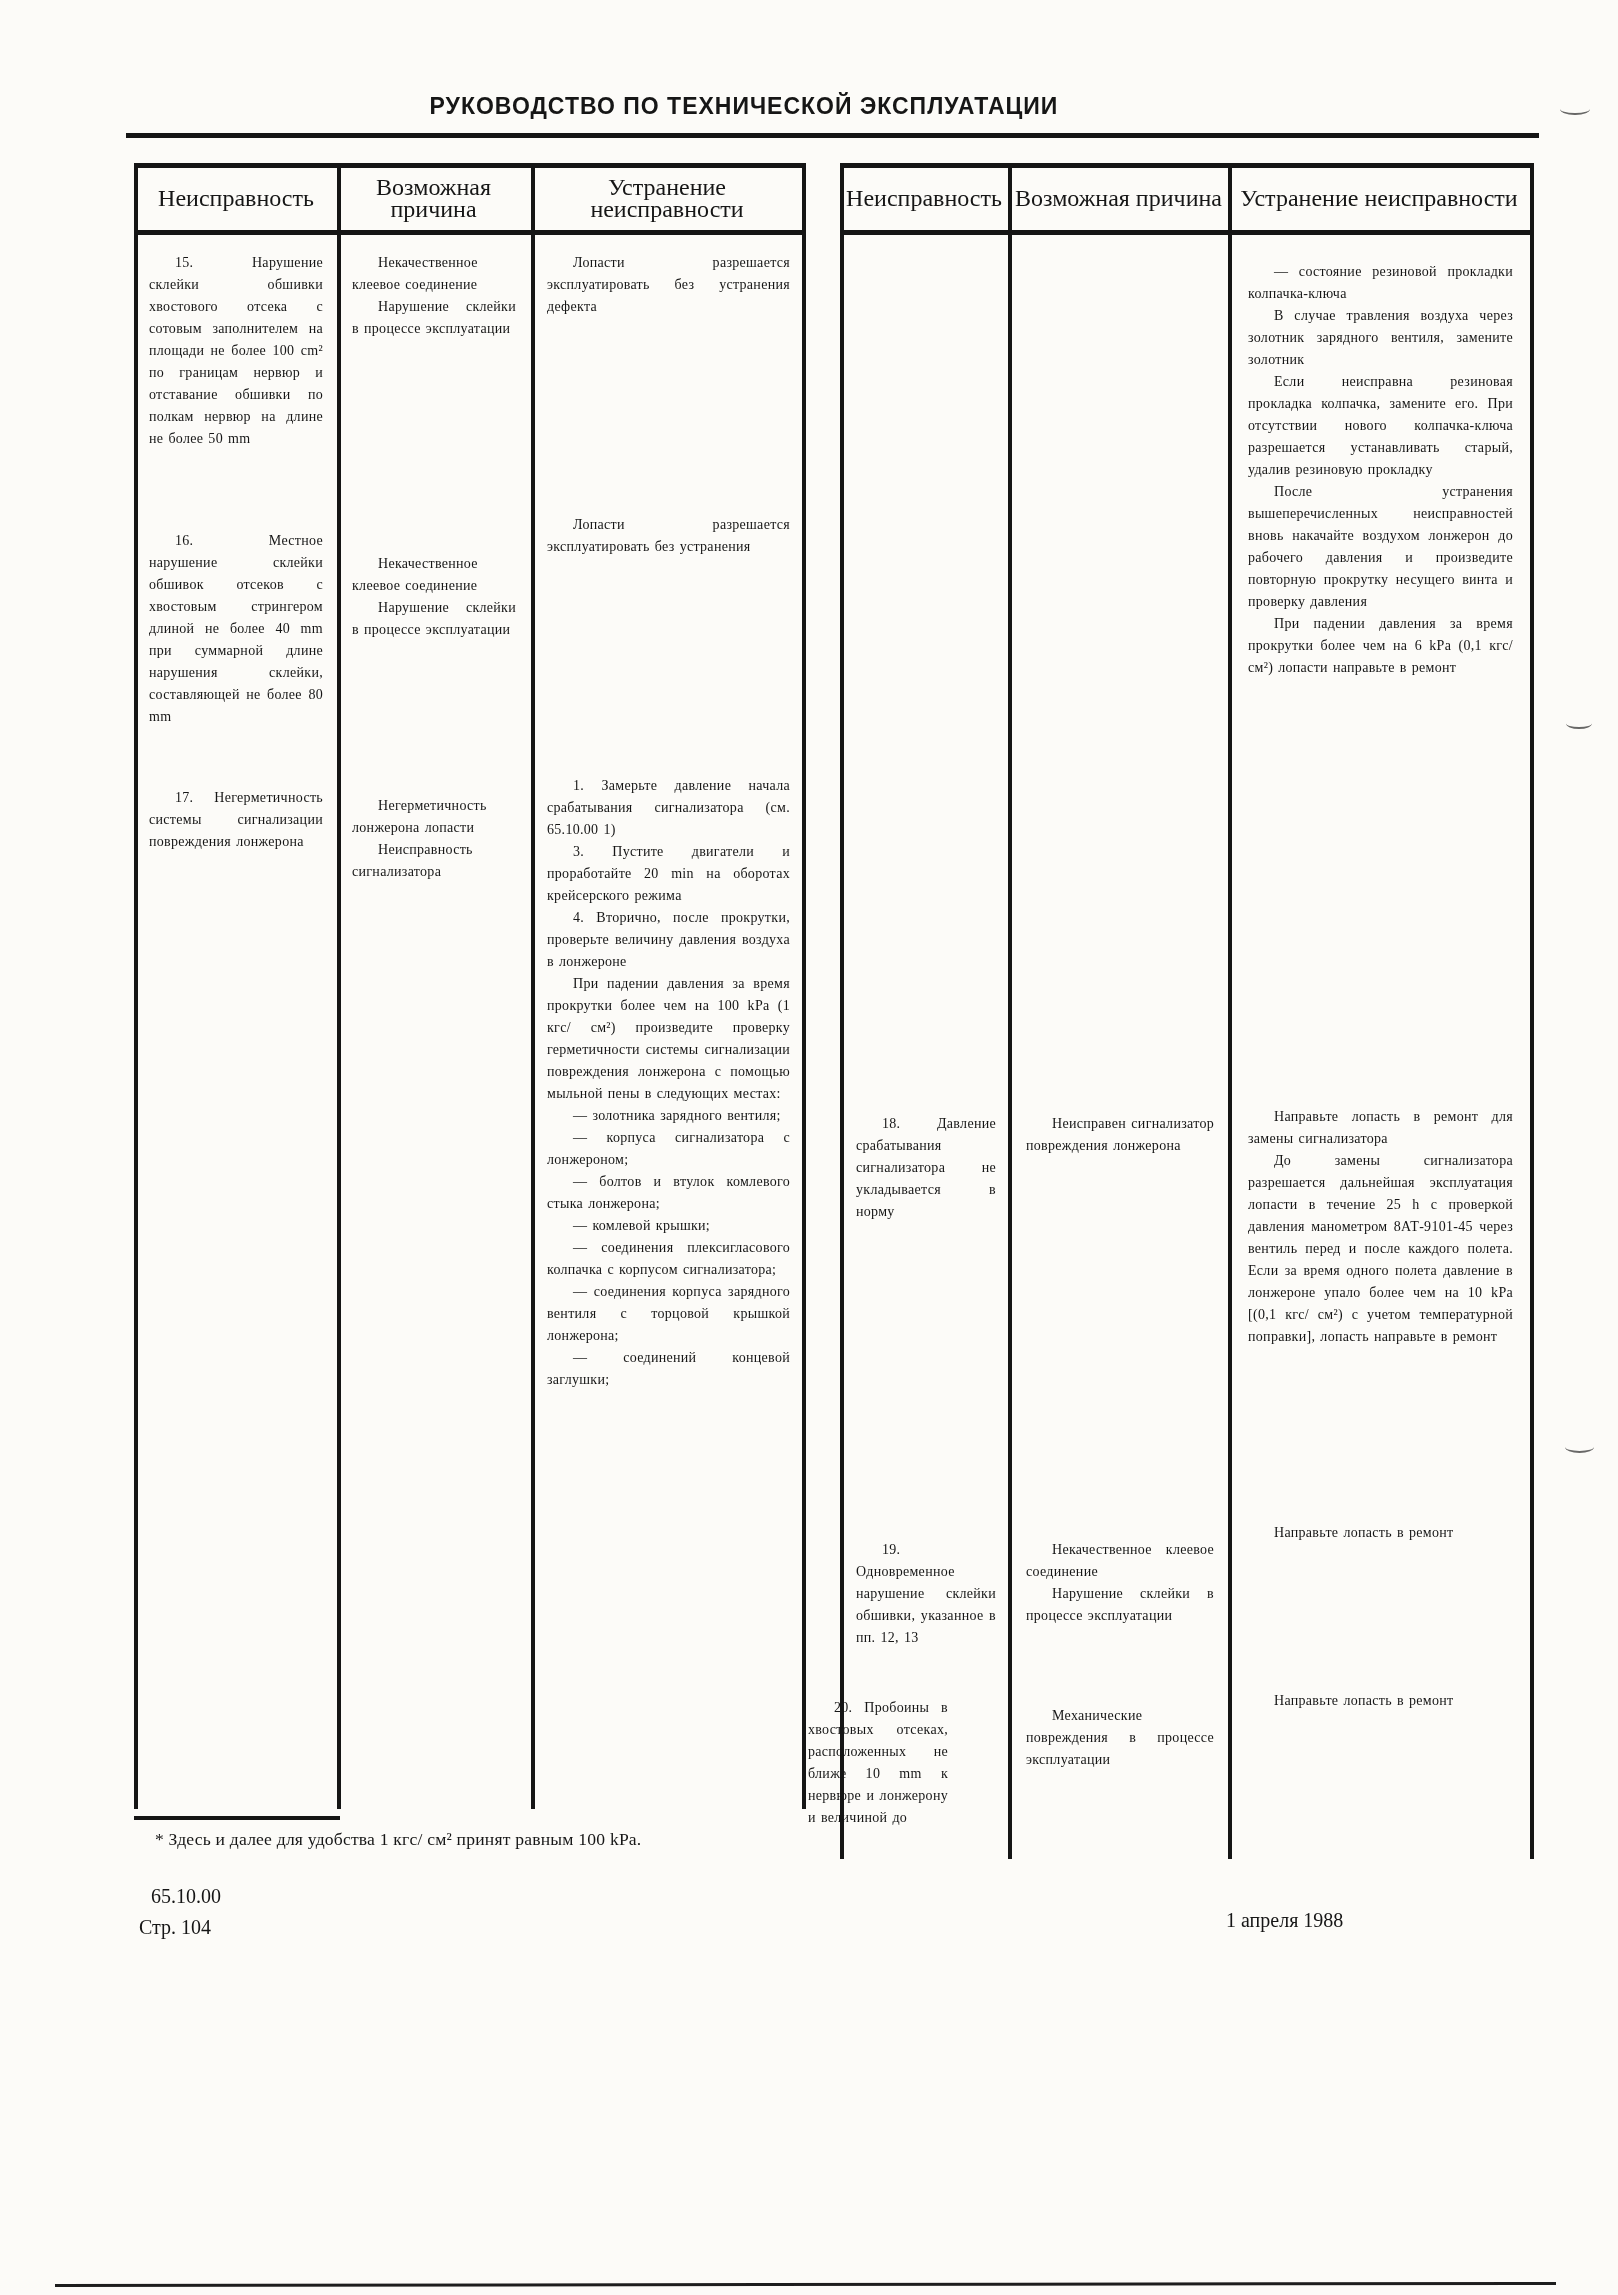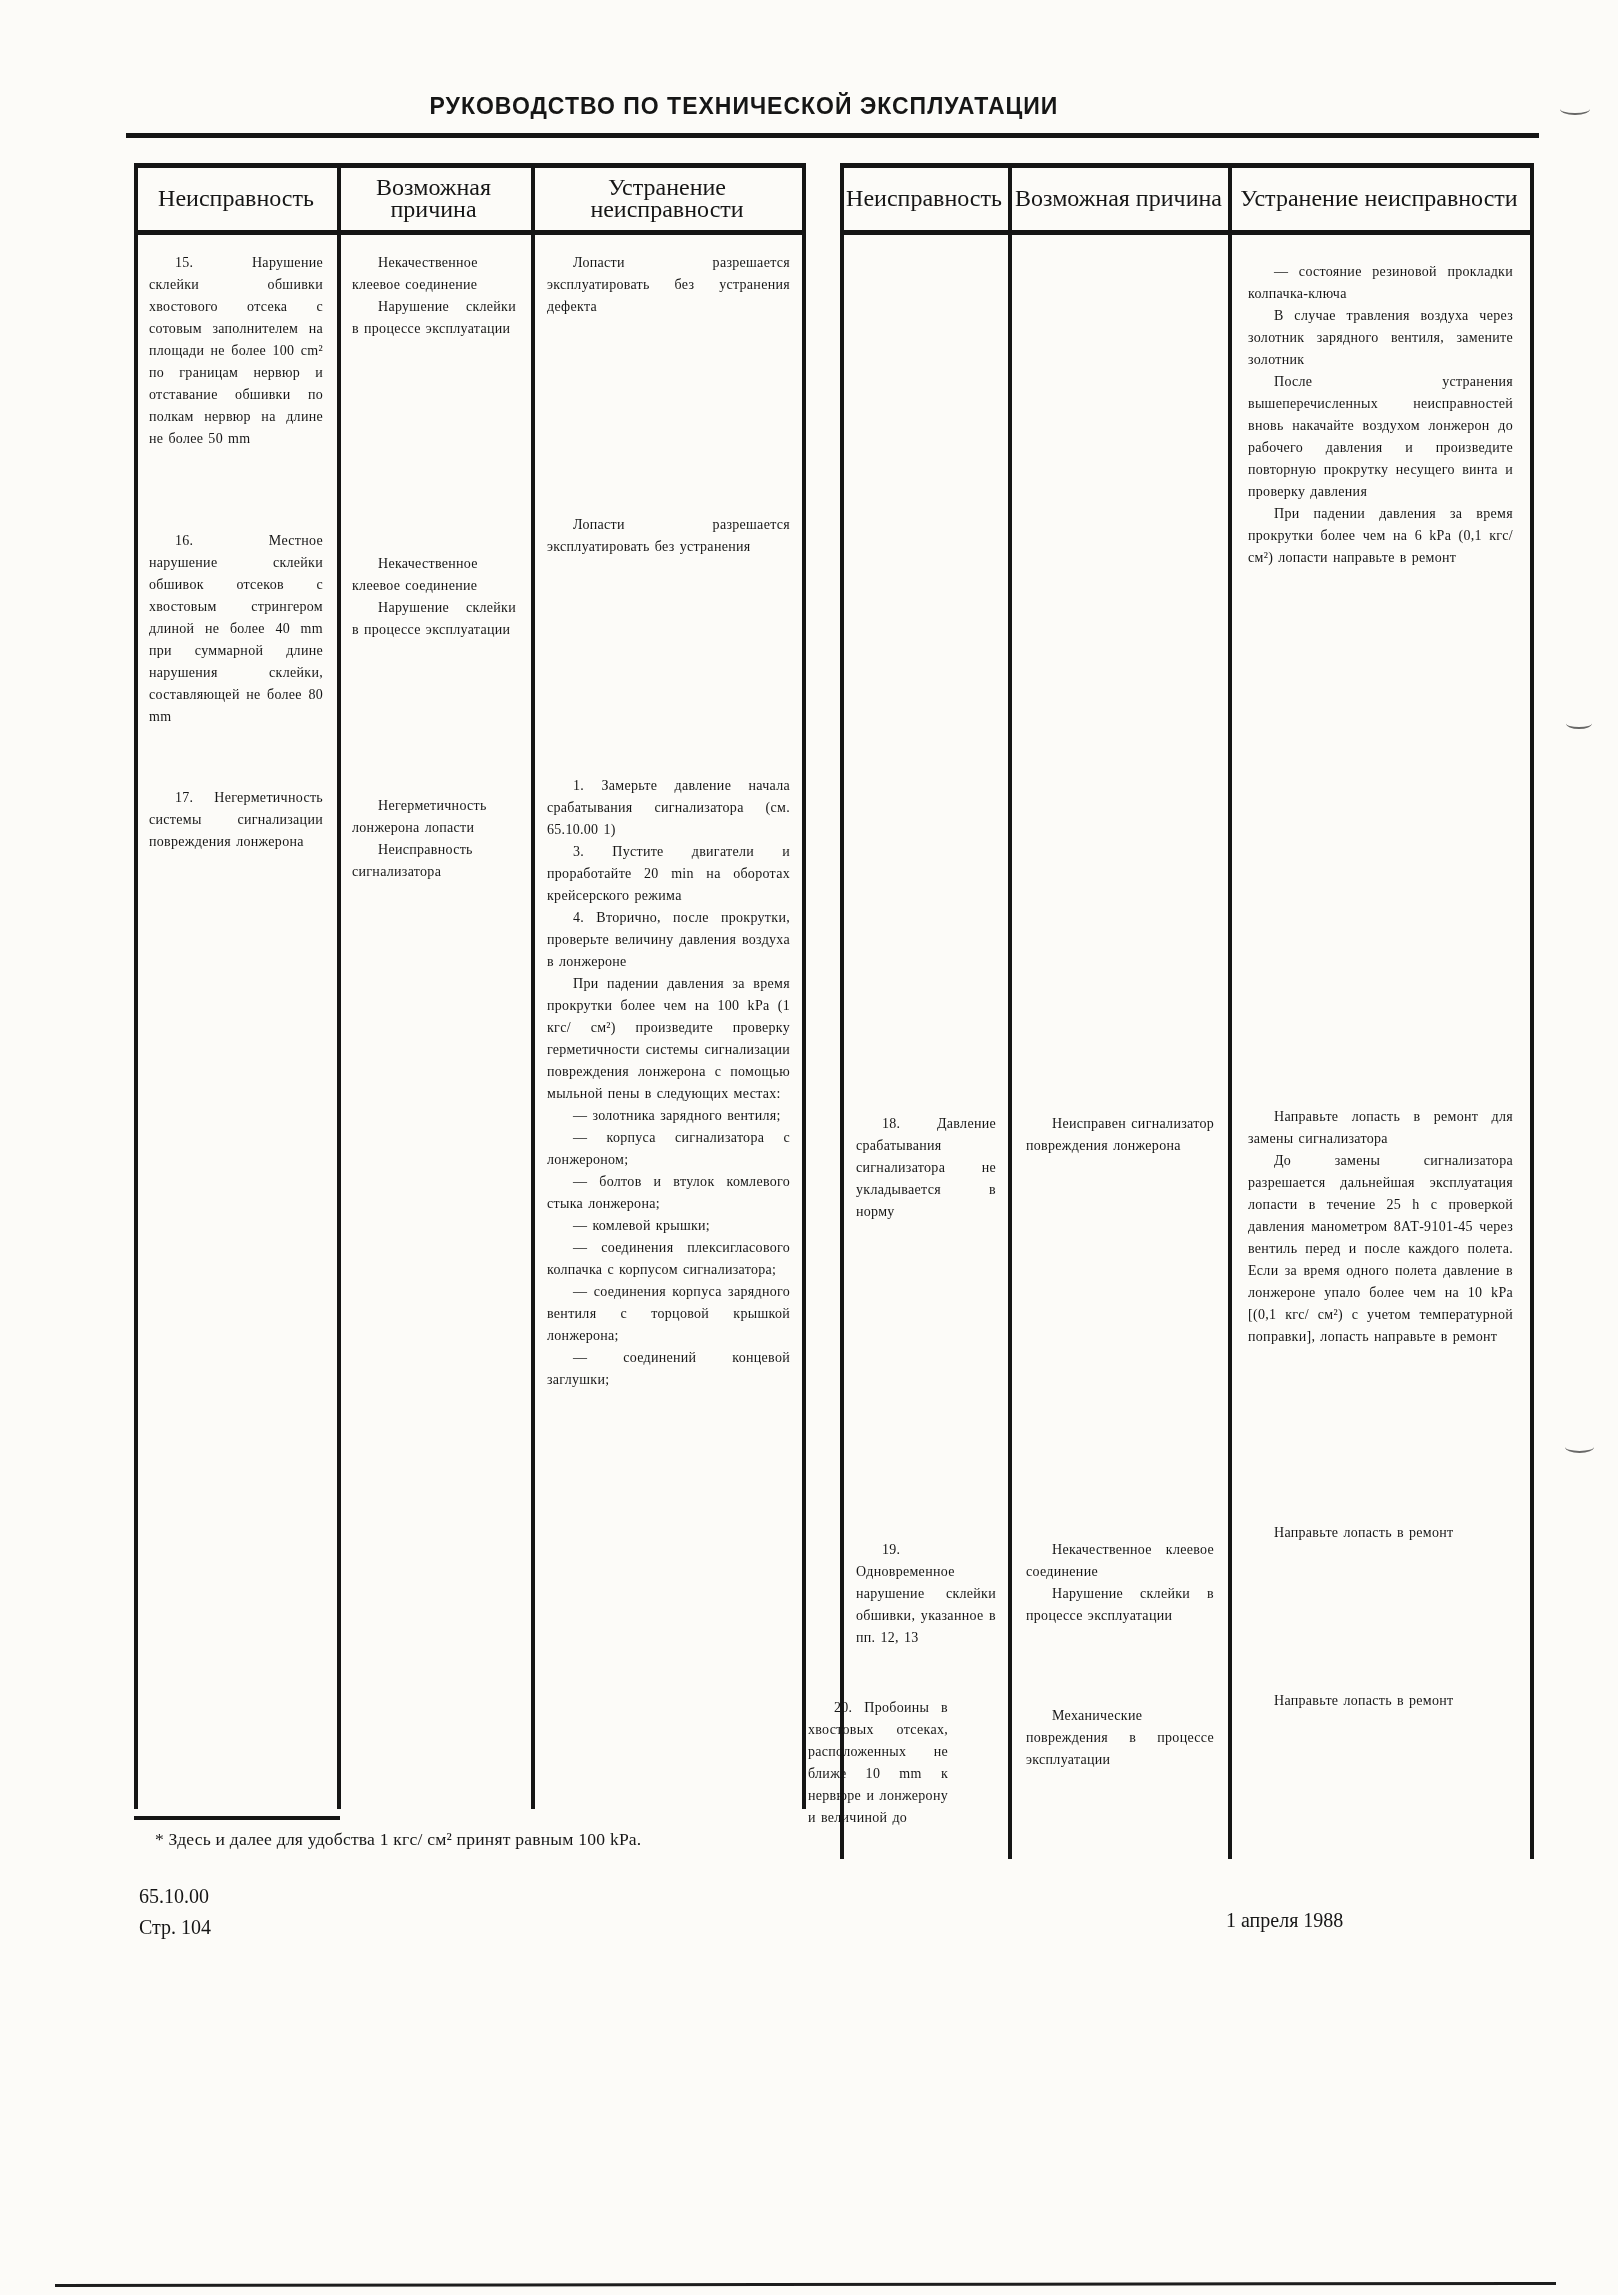--- a/index.html
+++ b/index.html
@@ -119,20 +119,21 @@
     <div class="v" style="left:1228px;top:163px;height:1696px;"></div>
     <div class="v" style="left:1530px;top:163px;height:1696px;"></div>
 
     <div class="hdr" style="left:844px;top:169px;width:160px;">Неисправность</div>
     <div class="hdr" style="left:1012px;top:169px;width:213px;">Возможная причина</div>
     <div class="hdr" style="left:1232px;top:169px;width:294px;">Устранение неисправности</div>
 
     <div class="blk" style="left:1248px;top:261px;width:265px;">
       <p>— состояние резиновой прокладки колпачка-ключа</p>
       <p>В случае травления воздуха через золотник зарядного вентиля, замените золотник</p>
+      <p>Если неисправна резиновая прокладка колпачка, замените его. При отсутствии нового колпачка-ключа разрешается устанавливать старый, удалив резиновую прокладку</p>
       <p>После устранения вышеперечисленных неисправностей вновь накачайте воздухом лонжерон до рабочего давления и произведите повторную прокрутку несущего винта и проверку давления</p>
       <p>При падении давления за время прокрутки более чем на 6 kPa (0,1 кгс/ см²) лопасти направьте в ремонт</p>
     </div>
 
     <div class="blk" style="left:856px;top:1113px;width:140px;">
       <p>18. Давление срабатывания сигнализатора не укладывается в норму</p>
     </div>
     <div class="blk" style="left:1026px;top:1113px;width:188px;">
       <p>Неисправен сигнализатор повреждения лонжерона</p>
     </div>
@@ -156,21 +157,21 @@
       <p>20. Пробоины в хвостовых отсеках, расположенных не ближе 10 mm к нервюре и лонжерону и величиной до</p>
     </div>
     <div class="blk" style="left:1026px;top:1705px;width:188px;">
       <p>Механические повреждения в процессе эксплуатации</p>
     </div>
     <div class="blk" style="left:1248px;top:1690px;width:265px;">
       <p>Направьте лопасть в ремонт</p>
     </div>
   </div>
 
-  <div class="footer-txt" style="left:139px;top:1881px;text-align:right;">65.10.00</div>
+  <div class="footer-txt" style="left:151px;top:1881px;text-align:right;">65.10.00</div>
   <div class="footer-txt" style="left:139px;top:1912px;">Стр. 104</div>
   <div class="footer-txt" style="left:1226px;top:1905px;">1 апреля 1988</div>
 
   <div class="artifact" style="left:1560px;top:103px;width:30px;height:10.4px;"></div>
   <div class="artifact" style="left:1566px;top:718px;width:26px;height:9.1px;"></div>
   <div class="artifact" style="left:1565px;top:1441px;width:29px;height:9.8px;"></div>
   <div class="bottom-line" style="left:55px;top:2283px;width:1501px;"></div>
 
 </div>
 

